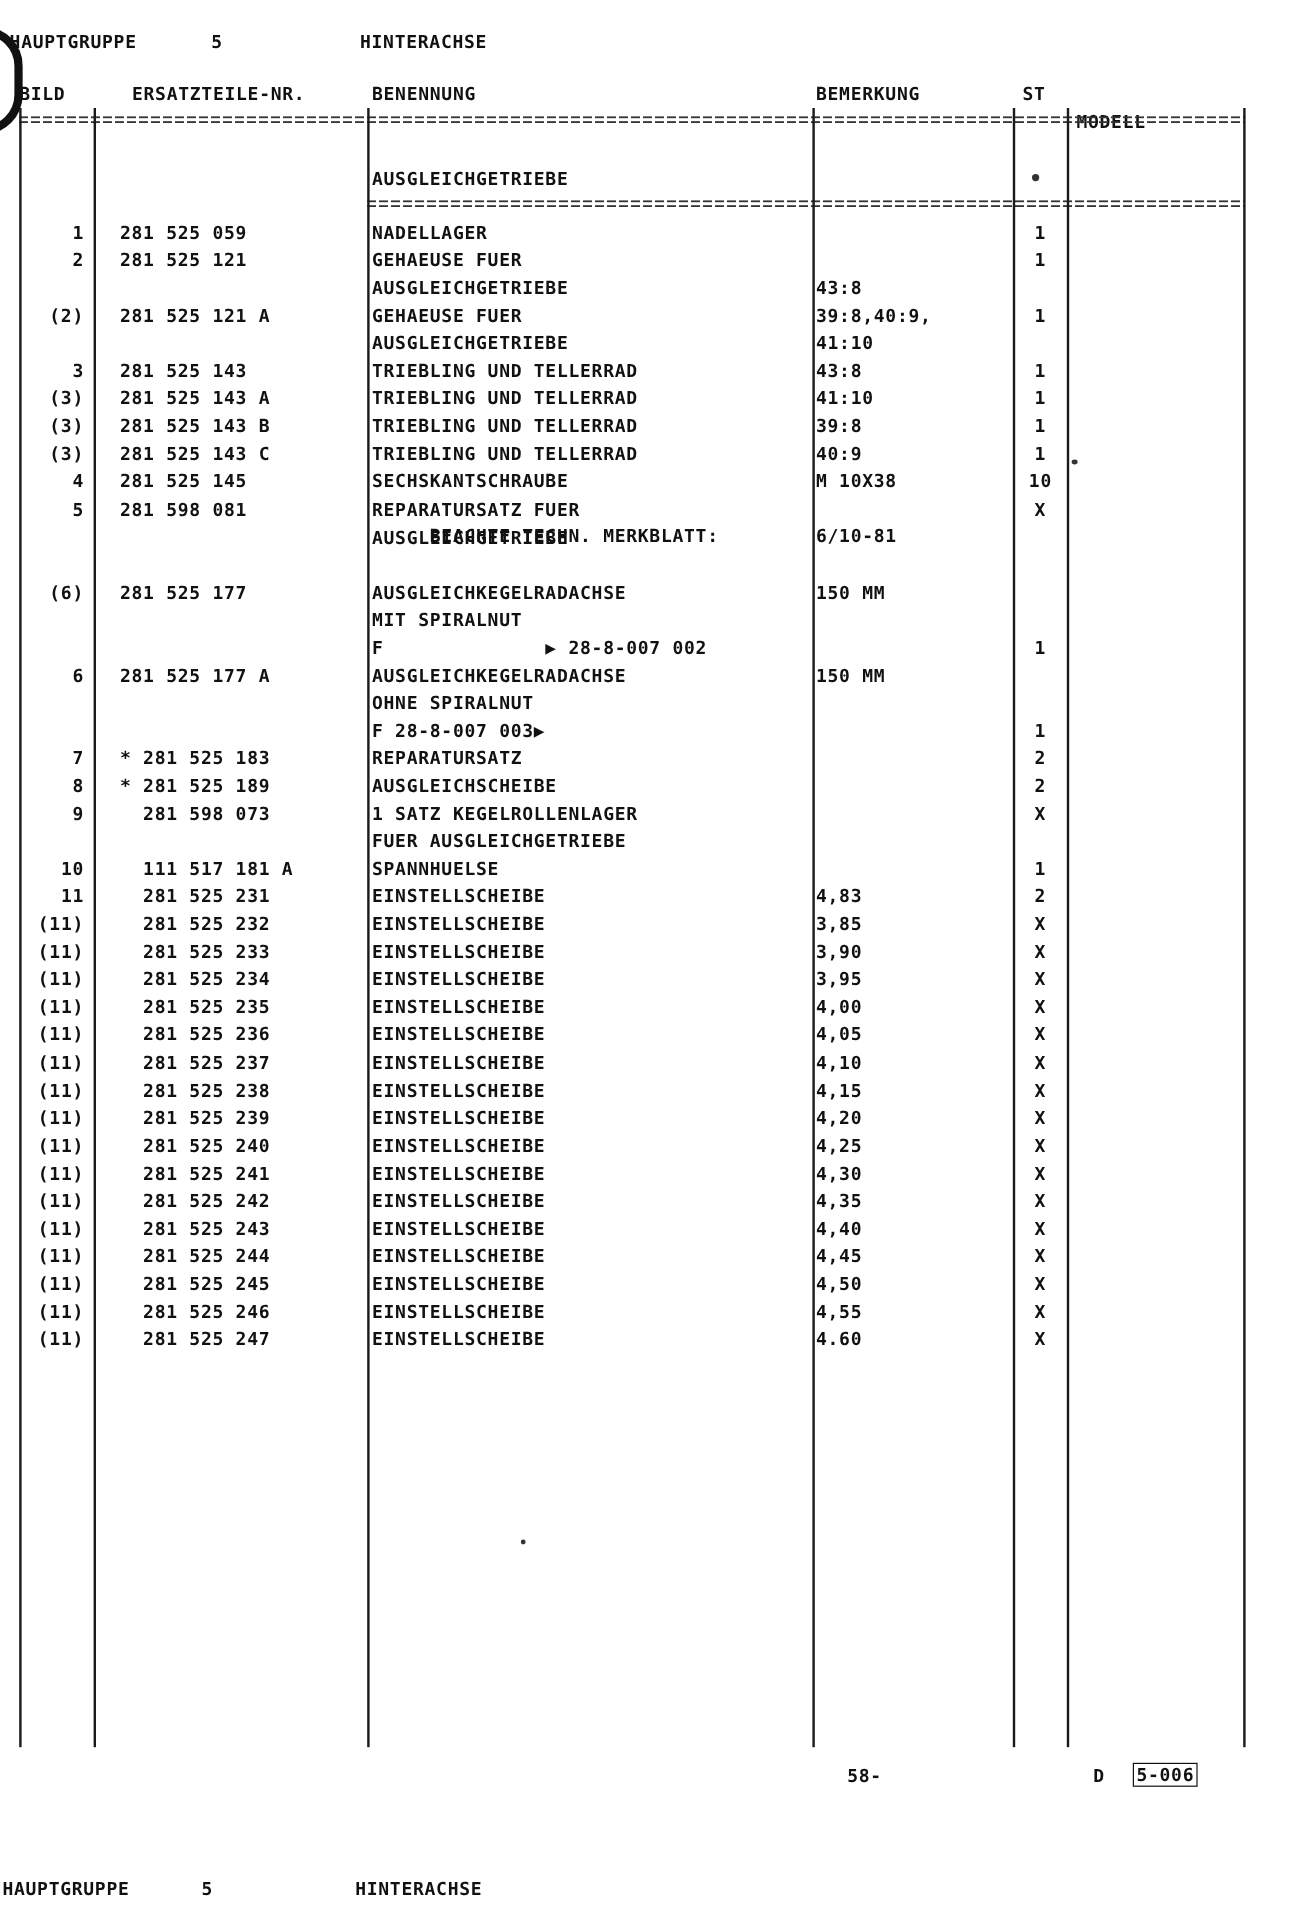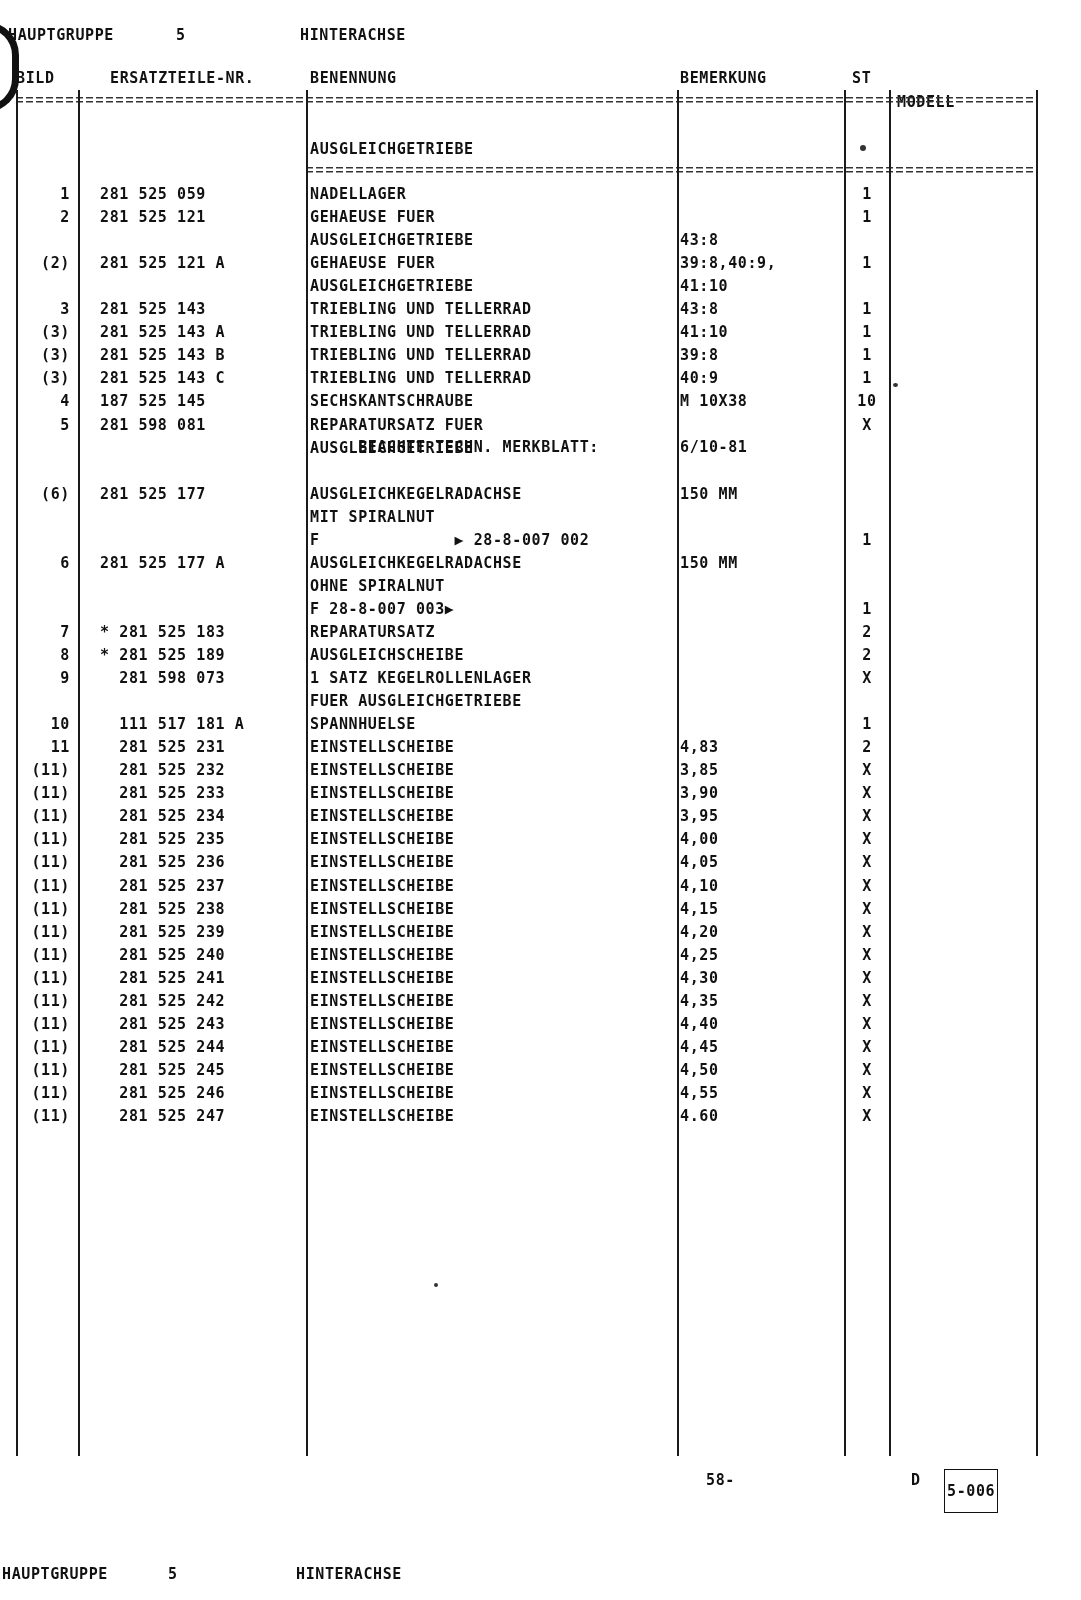--- a/index.html
+++ b/index.html
@@ -9,21 +9,21 @@
   .vline { position:absolute; width:2px; background:#1a1a1a; }
   .dash { position:absolute; height:6px;
           background-image:
             repeating-linear-gradient(90deg,#333 0 7px,transparent 7px 10px),
             repeating-linear-gradient(90deg,#333 0 7px,transparent 7px 10px);
           background-size:100% 1.5px,100% 1.5px;
           background-position:0 0,0 4px;
           background-repeat:no-repeat; }
   .bigparen { position:absolute; left:-14px; top:22px; width:26px; height:76px;
               border:7px solid #111; border-left:none; border-radius:0 40px 40px 0; }
-  .boxed { border:1.5px solid #111; padding:12px 2px; }
+  .boxed { border:1.5px solid #111; padding:0 2px; }
   .row { position:absolute; left:0; width:1081px; height:23px; }
   .row .c { position:absolute; top:0; font-size:15px; font-weight:bold; letter-spacing:0.6px; white-space:pre; line-height:18px; }
   .c-bild { left:20px; width:50px; text-align:right; }
   .c-nr   { left:100px; }
   .c-ben  { left:310px; }
   .c-bem  { left:680px; }
   .c-st   { left:846px; width:42px; text-align:center; }
   .c-mod  { left:896px; }
   .speck { position:absolute; width:3px; height:3px; border-radius:50%; background:#333; }
 </style>
@@ -123,21 +123,21 @@
     <div class="row" style="top: 369.4px;">
       <span class="c c-bild">(3)</span>
       <span class="c c-nr">281 525 143 C</span>
       <span class="c c-ben">TRIEBLING UND TELLERRAD</span>
       <span class="c c-bem">40:9</span>
       <span class="c c-st">1</span>
       <span class="c c-mod"></span>
     </div>
     <div class="row" style="top: 392.45px;">
       <span class="c c-bild">4</span>
-      <span class="c c-nr">187 525 145</span>
+      <span class="c c-nr">281 525 145</span>
       <span class="c c-ben">SECHSKANTSCHRAUBE</span>
       <span class="c c-bem">M 10X38</span>
       <span class="c c-st">10</span>
       <span class="c c-mod"></span>
     </div>
     <div class="row" style="top: 415.5px;">
       <span class="c c-bild">5</span>
       <span class="c c-nr">281 598 081</span>
       <span class="c c-ben">REPARATURSATZ FUER</span>
       <span class="c c-bem"></span>

